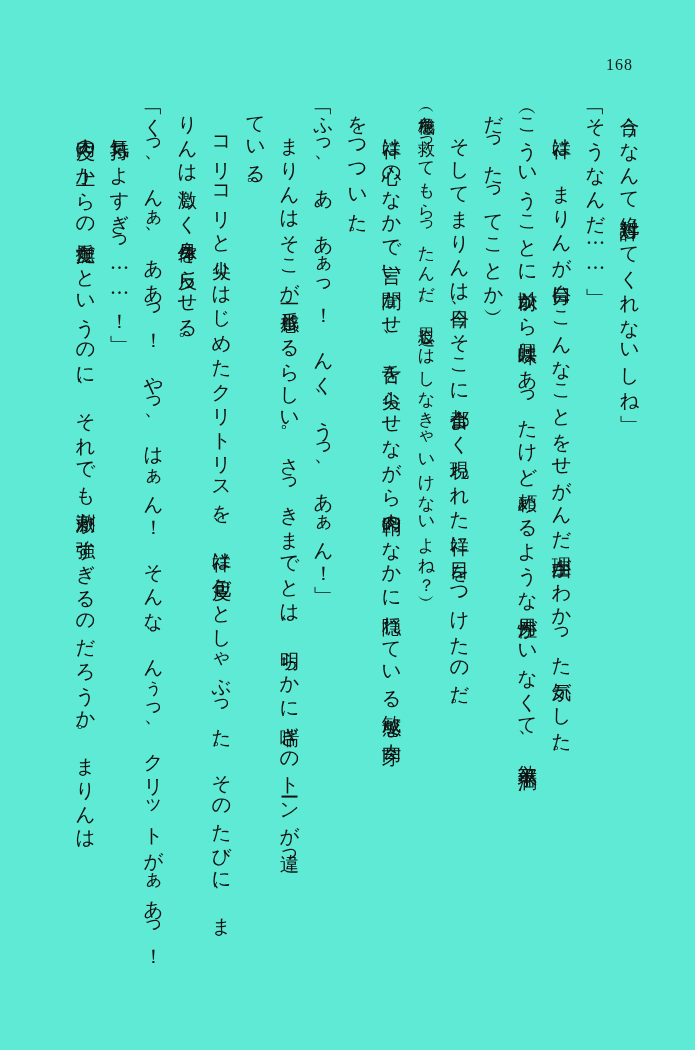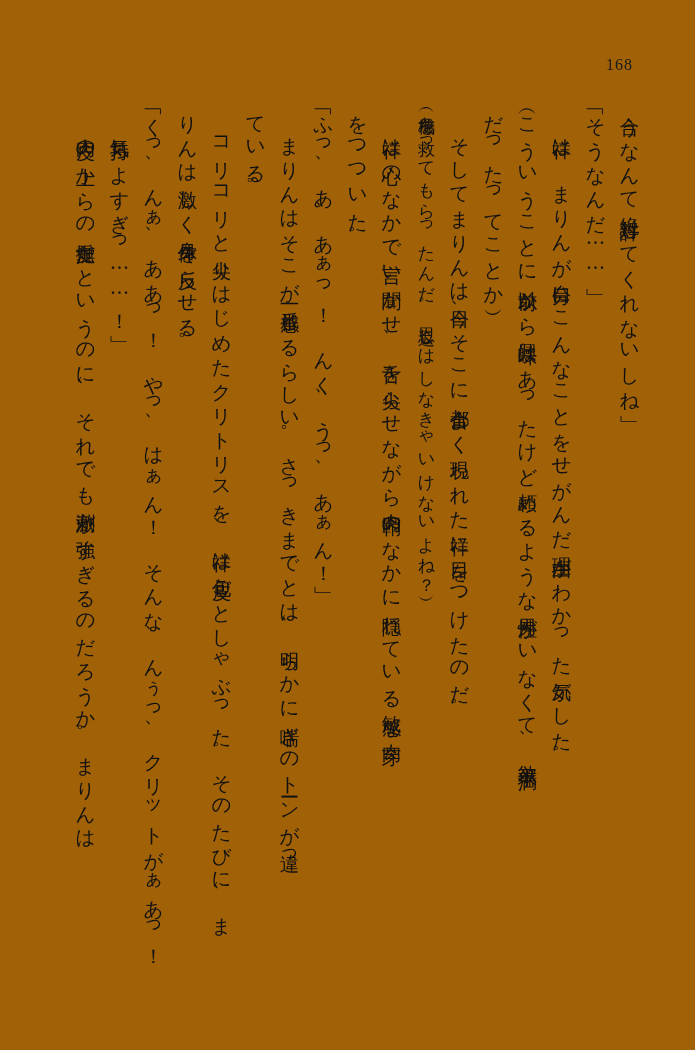--- a/index.html
+++ b/index.html
@@ -11,21 +11,21 @@
     width: 695px;
     height: 1050px;
     overflow: hidden;
     font-family: "Liberation Serif", "DejaVu Serif", serif;
     color: #111111;
   }
   .page {
     position: relative;
     width: 695px;
     height: 1050px;
-    background: #a16207;
+    background: #5eead4;
   }
   .page-number {
     position: absolute;
     top: 56px;
     right: 62px;
     font-size: 16px;
     letter-spacing: 1px;
     color: #1a1a1a;
     font-family: "Liberation Serif", "DejaVu Serif", serif;
   }

